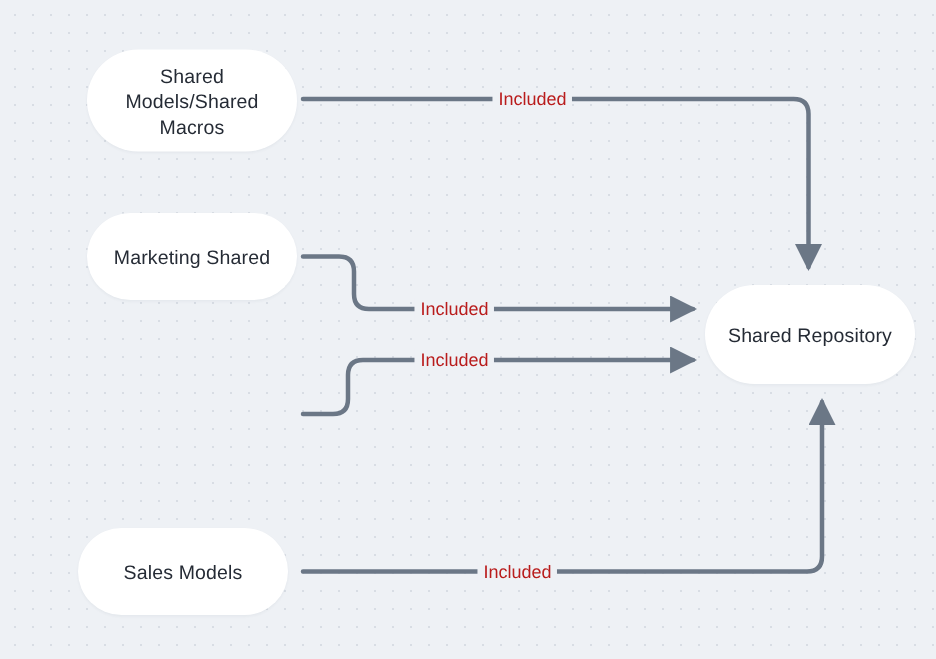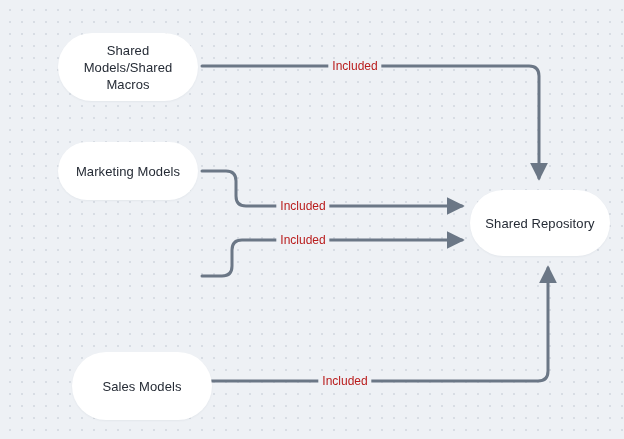--- a/index.html
+++ b/index.html
@@ -73,25 +73,25 @@
     <path d="M 202 381 L 538 381 Q 548 381 548 371 L 548 268" fill="none" stroke="#6b7786" stroke-width="3" stroke-linecap="round" marker-end="url(#arrow)"></path>
   </svg>
 
   <div class="node" style="left:58px; top:33px; width:140px; height:68px;">
     <span style="white-space:pre-line;">Shared
 Models/Shared
 Macros</span>
   </div>
 
   <div class="node" style="left:58px; top:142px; width:140px; height:58px;">
-    <span style="white-space:pre-line;">Marketing Models</span>
+    <span style="white-space:pre-line;">Marketing Shared</span>
   </div>
 
 
-  <div class="node" style="left:72px; top:352px; width:140px; height:68px;">
+  <div class="node" style="left:52px; top:352px; width:140px; height:58px;">
     <span style="white-space:pre-line;">Sales Models</span>
   </div>
 
   <div class="node" style="left:470px; top:190px; width:140px; height:66px;">
     <span style="white-space:pre-line;">Shared Repository</span>
   </div>
 
   <div class="edge-label" style="left:355px; top:66px;">Included</div>
 
   <div class="edge-label" style="left:303px; top:206px;">Included</div>

